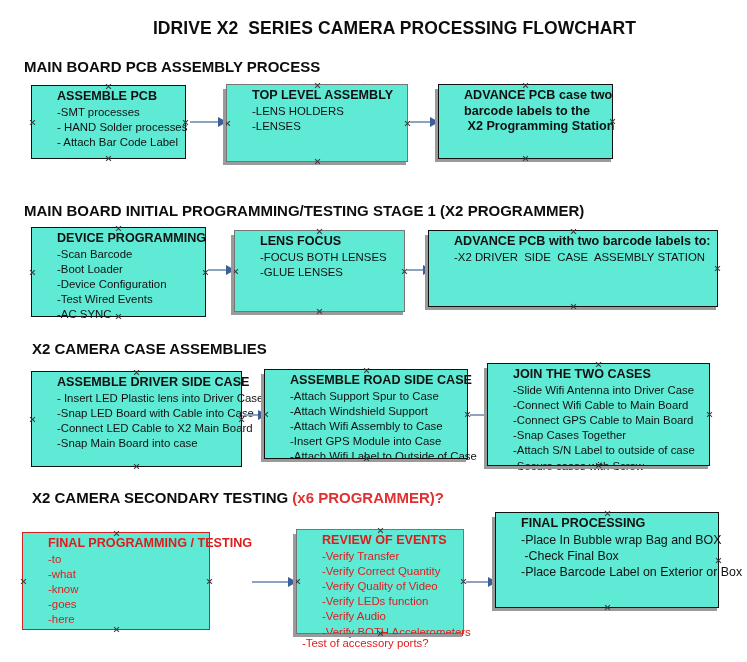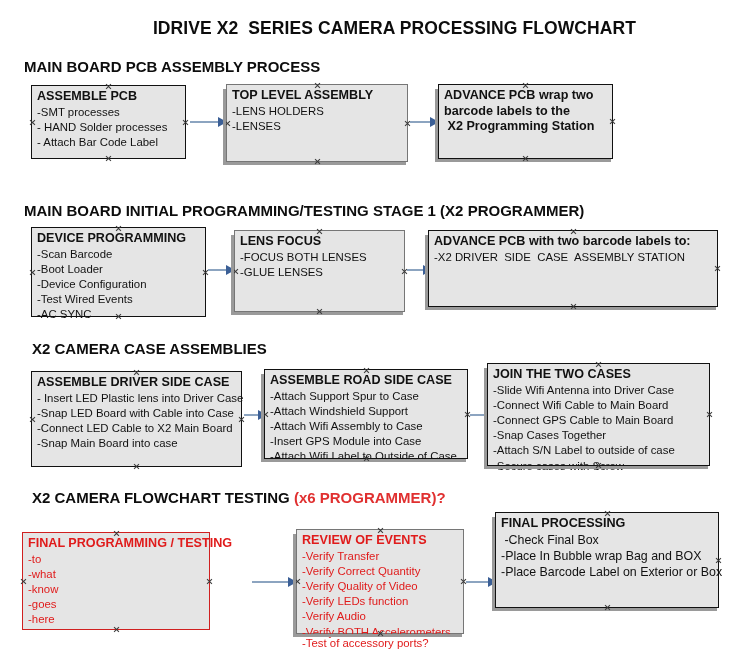--- a/index.html
+++ b/index.html
@@ -42,23 +42,24 @@
     color: #0d0d0d;
     white-space: pre;
   }
   .section-title .accent {
     color: #e03030;
   }
 
   
   .node {
     position: absolute;
-    background: #e5e5e5;
+    background: #5eead4;
     box-sizing: border-box;
     overflow: visible;
+    padding-left: 20px;
   }
   .node.border-black { border: 1.4px solid #111111; }
   .node.border-gray   { border: 1.6px solid #767676; }
   .node.border-red    { border: 1.4px solid #d02020; }
 
   
   .node.shadow-lb::after {
     content: "";
     position: absolute;
     left: -4px;
@@ -184,21 +185,21 @@
     <span class="xmark" style="left:100%; top:50%;"></span>
   </div>
 
   <div class="arrow" style="left:410px; top:121px; width:28px;">
     <span class="shaft"></span>
     <span class="head"></span>
   </div>
 
   <div class="node border-black shadow-lb" style="left:438px; top:84px; width:175px; height:75px;">
     <div class="node-inner">
-      <div class="node-title">ADVANCE PCB wrap two</div>
+      <div class="node-title">ADVANCE PCB case two</div>
       <div class="node-title">barcode labels to the</div>
       <div class="node-title"> X2 Programming Station</div>
     </div>
     <span class="xmark" style="left:50%; top:0;"></span>
     <span class="xmark" style="left:50%; top:100%;"></span>
     <span class="xmark" style="left:100%; top:50%;"></span>
   </div>
 
   <div class="section-title" style="left:24px; top:202px;">MAIN BOARD INITIAL PROGRAMMING/TESTING STAGE 1 (X2 PROGRAMMER)</div>
 
@@ -298,21 +299,21 @@
       <div class="node-line">-Connect GPS Cable to Main Board</div>
       <div class="node-line">-Snap Cases Together</div>
       <div class="node-line">-Attach S/N Label to outside of case</div>
       <div class="node-line">-Secure cases with Screw</div>
     </div>
     <span class="xmark" style="left:50%; top:0;"></span>
     <span class="xmark" style="left:50%; top:100%;"></span>
     <span class="xmark" style="left:100%; top:50%;"></span>
   </div>
 
-  <div class="section-title" style="left:32px; top:489px;"><span>X2 CAMERA FLOWCHART TESTING </span><span class="accent">(x6 PROGRAMMER)?</span></div>
+  <div class="section-title" style="left:32px; top:489px;"><span>X2 CAMERA SECONDARY TESTING </span><span class="accent">(x6 PROGRAMMER)?</span></div>
 
   <div class="node border-red" style="left:22px; top:532px; width:188px; height:98px;">
     <div class="node-inner">
       <div class="node-title red">FINAL PROGRAMMING / TESTING</div>
       <div class="node-line red">-to</div>
       <div class="node-line red">-what</div>
       <div class="node-line red">-know</div>
       <div class="node-line red">-goes</div>
       <div class="node-line red">-here</div>
     </div>
@@ -345,22 +346,22 @@
   </div>
 
   <div class="arrow" style="left:466px; top:581px; width:30px;">
     <span class="shaft"></span>
     <span class="head"></span>
   </div>
 
   <div class="node border-black shadow-lb" style="left:495px; top:512px; width:224px; height:96px;">
     <div class="node-inner">
       <div class="node-title">FINAL PROCESSING</div>
+      <div class="node-line big">-Place In Bubble wrap Bag and BOX</div>
       <div class="node-line big"> -Check Final Box</div>
-      <div class="node-line big">-Place In Bubble wrap Bag and BOX</div>
       <div class="node-line big">-Place Barcode Label on Exterior or Box</div>
     </div>
     <span class="xmark" style="left:50%; top:0;"></span>
     <span class="xmark" style="left:50%; top:100%;"></span>
     <span class="xmark" style="left:100%; top:50%;"></span>
   </div>
 
 </div>
 
 </body></html>

